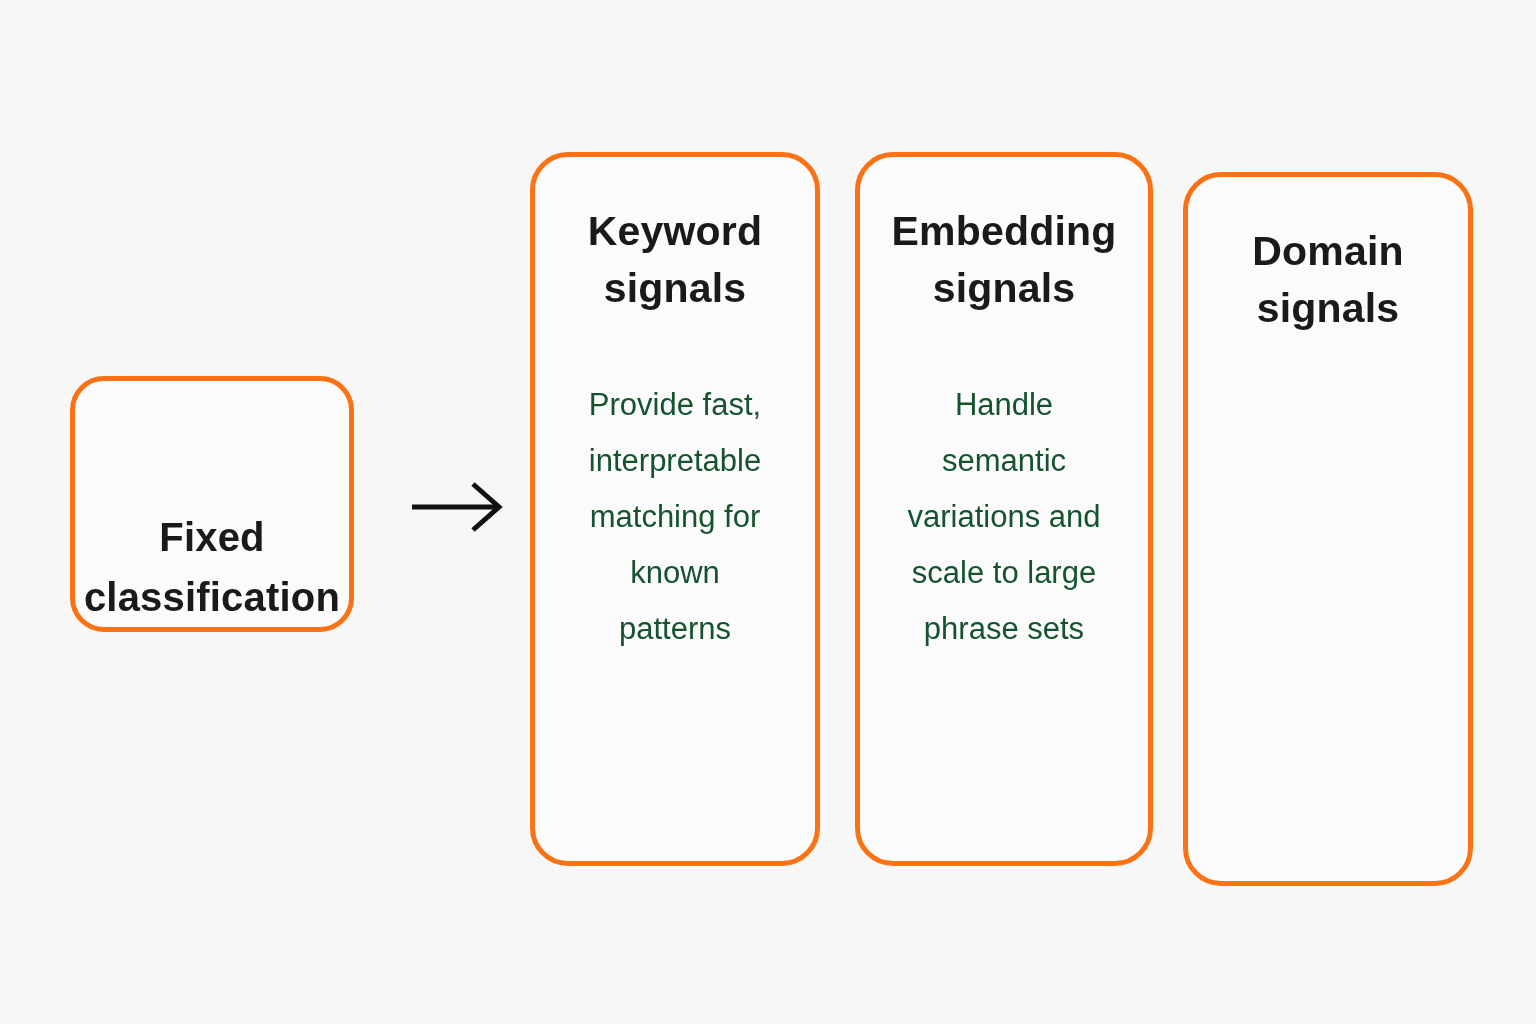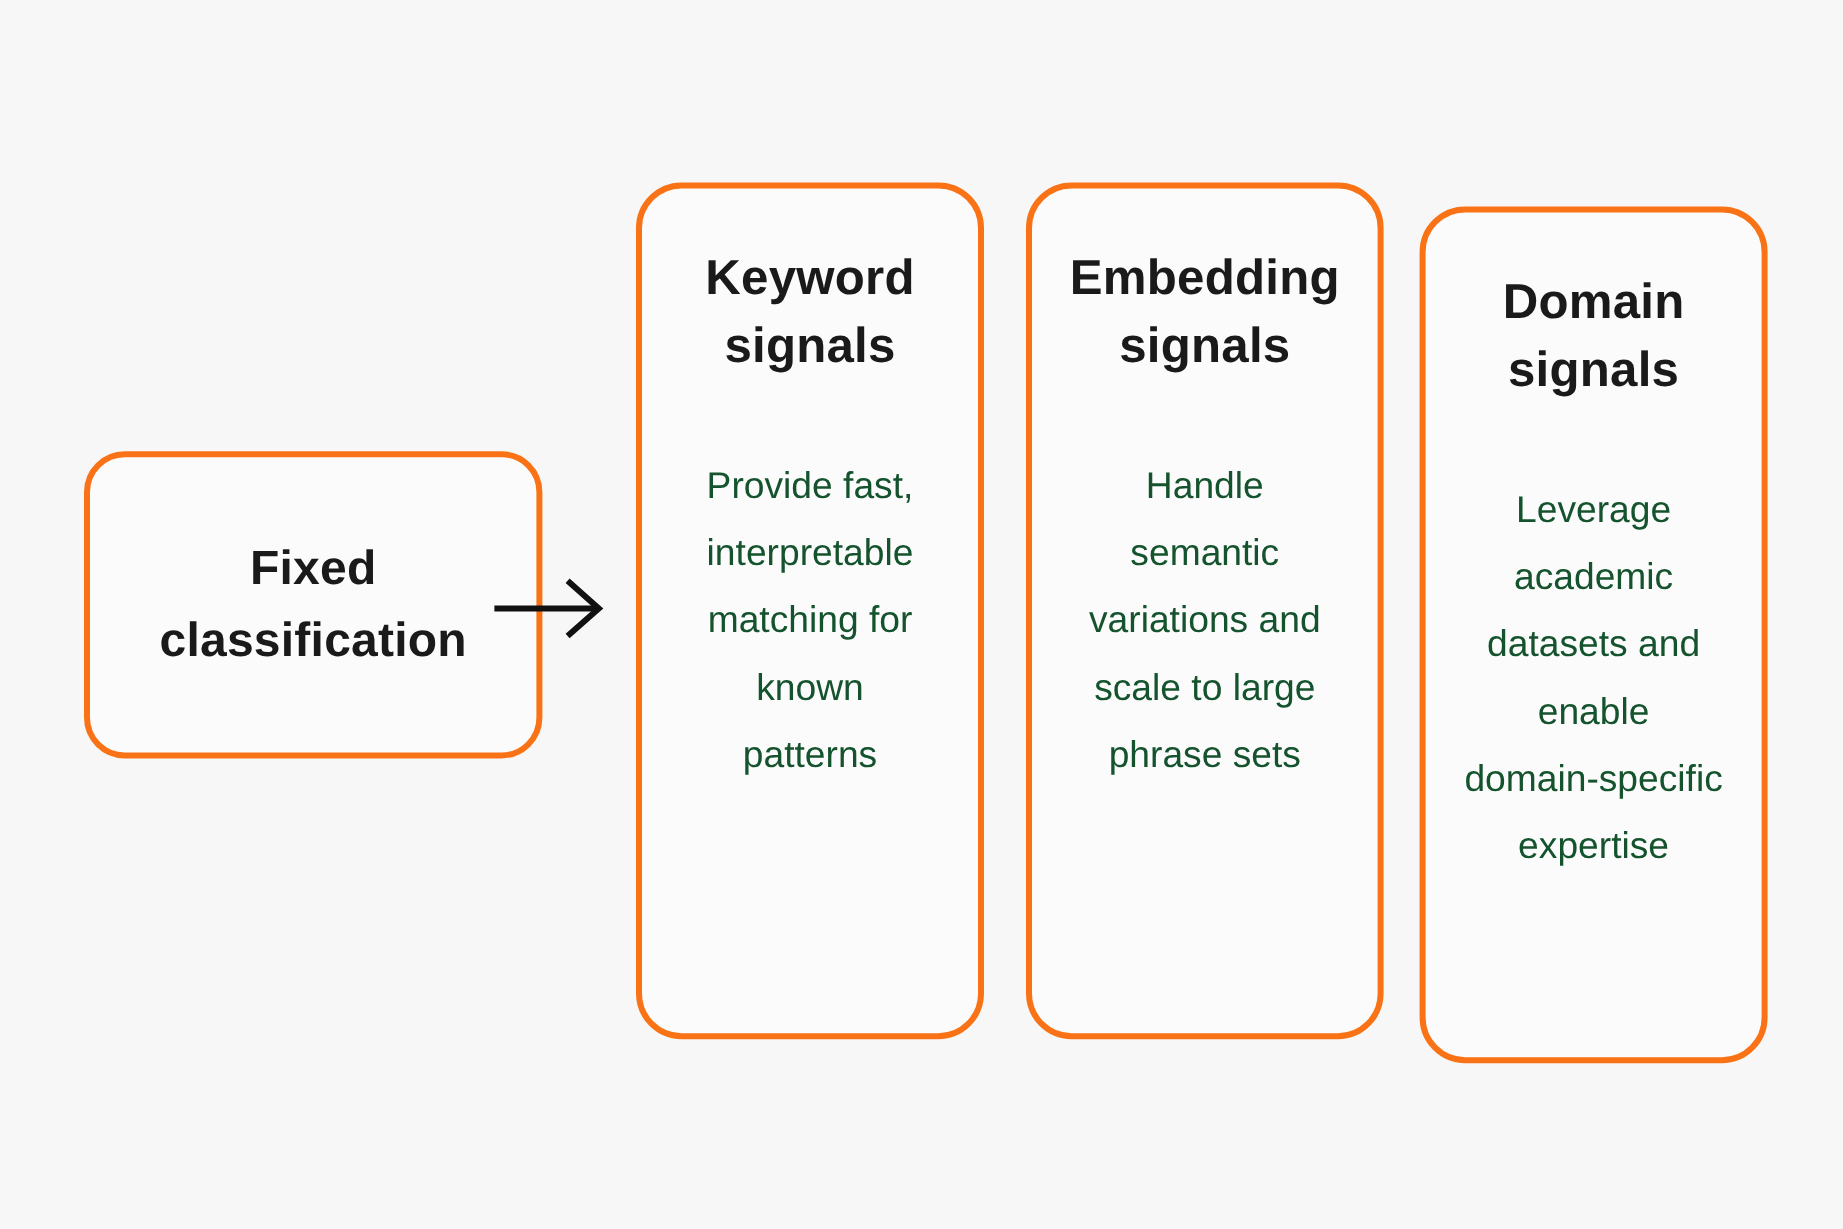--- a/index.html
+++ b/index.html
@@ -21,25 +21,25 @@
   }
   .box {
     position: absolute;
     box-sizing: border-box;
     border: 5px solid #f97316;
     background: #fbfbfb;
   }
   .source-box {
     left: 70px;
     top: 376px;
-    width: 382px;
+    width: 284px;
     height: 256px;
     border-radius: 34px;
     display: flex;
-    align-items: center;
+    align-items: flex-end;
     justify-content: center;
     text-align: center;
   }
   .source-title {
     font-size: 40px;
     font-weight: bold;
     line-height: 60px;
     white-space: pre-line;
     letter-spacing: 0.2px;
   }
@@ -108,21 +108,15 @@
     <div class="card-body">Handle
 semantic
 variations and
 scale to large
 phrase sets</div>
   </div>
 
   <div class="box card card-3">
     <div class="card-title">Domain
 signals</div>
-    <div class="card-body">Leverage
-academic
-datasets and
-enable
-domain-specific
-expertise</div>
   </div>
 
 </div>
 
 </body></html>

